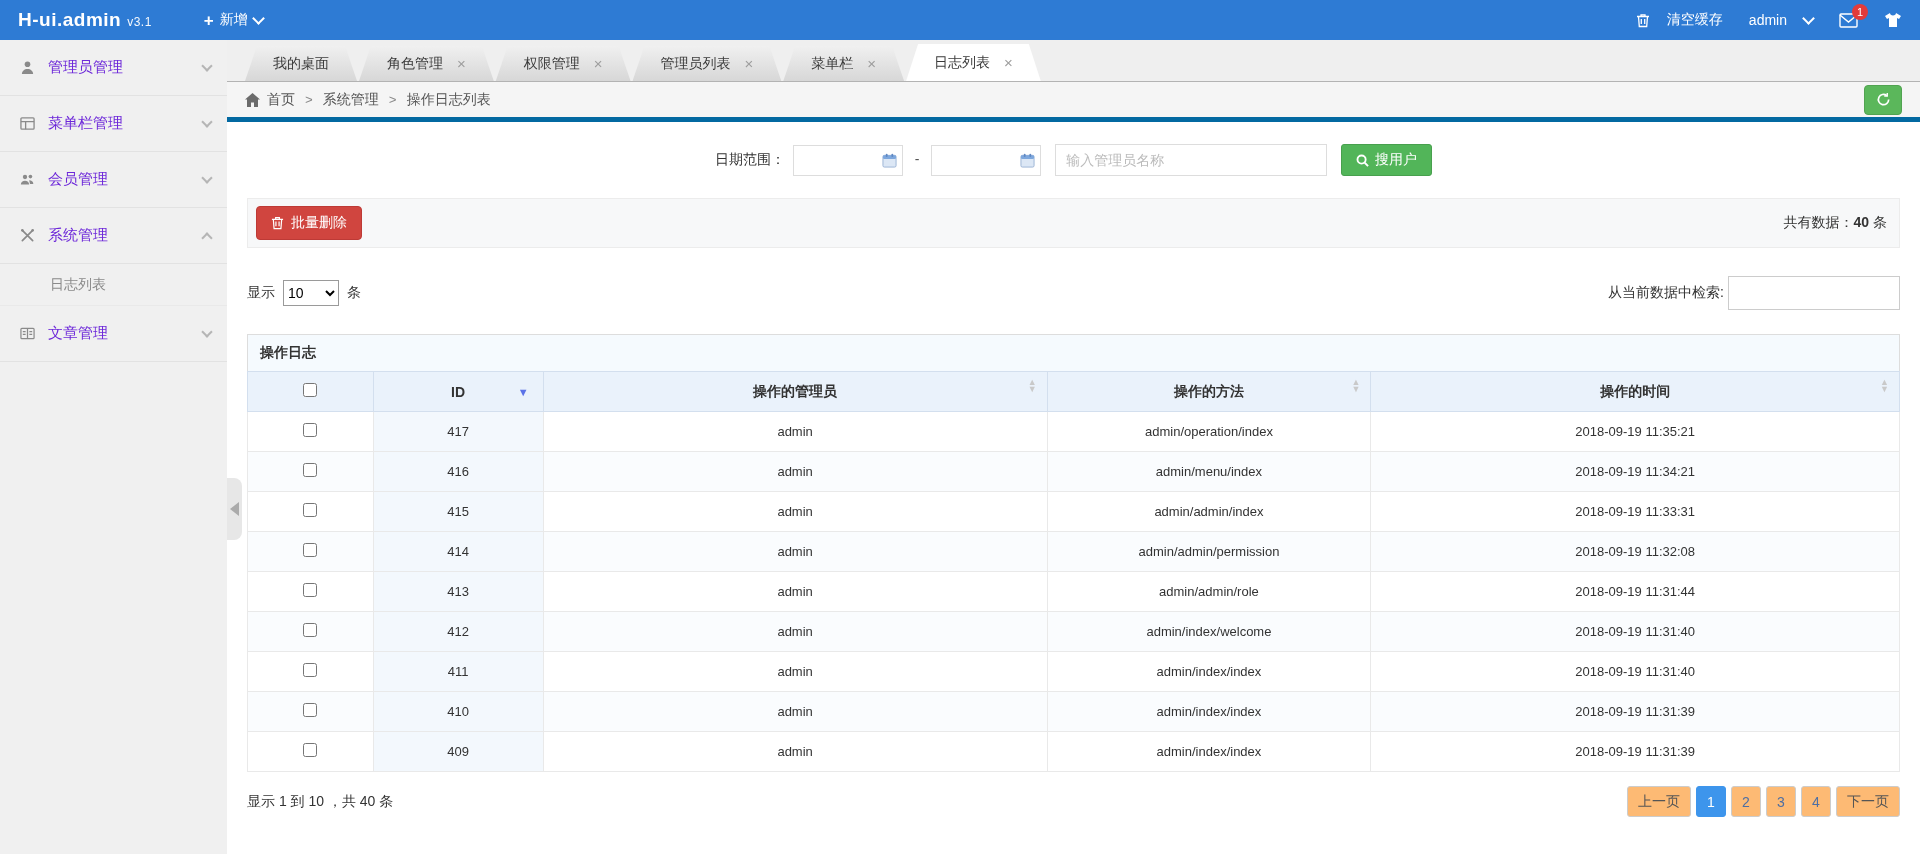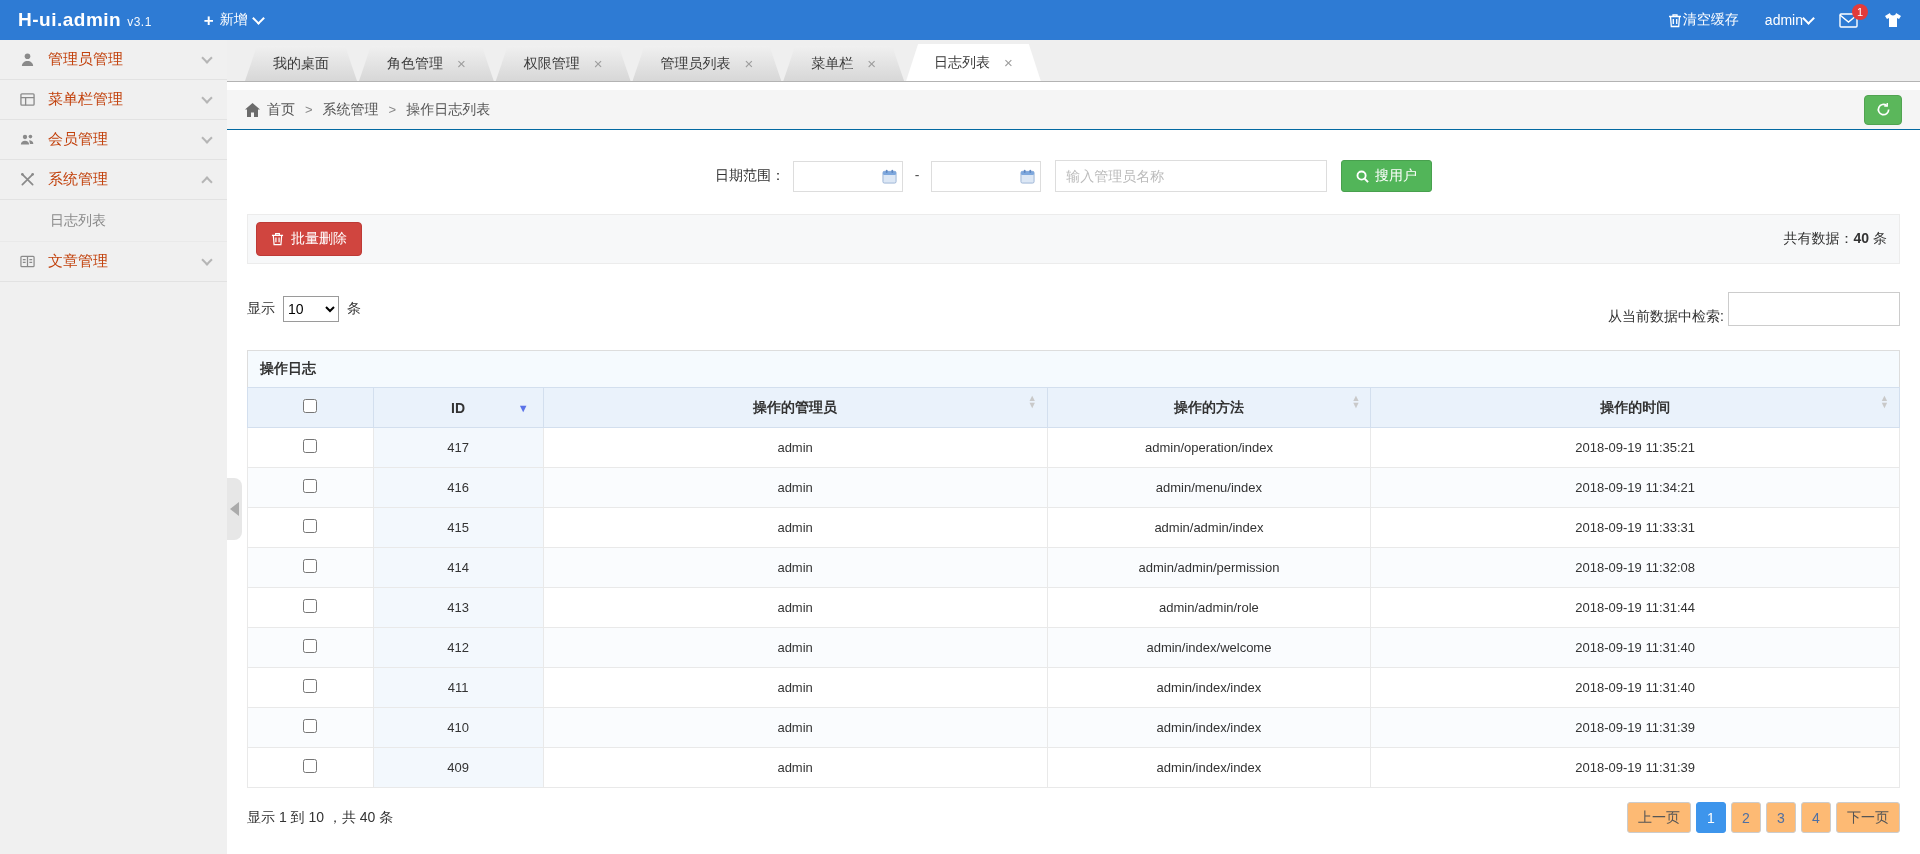--- a/index.html
+++ b/index.html
@@ -6,54 +6,54 @@
   html,body { width:1920px; height:854px; overflow:hidden;
     font-family:"Liberation Sans","DejaVu Sans",sans-serif; font-size:14px; color:#333; background:#fff; }
 
   
   .topbar { height:40px; background:#2e7bd4; color:#fff; display:flex; align-items:center; padding:0 18px; }
   .brand { font-size:19px; font-weight:bold; letter-spacing:.5px; }
   .brand .ver { font-size:12px; font-weight:normal; margin-left:6px; opacity:.95; }
   .addnew { margin-left:52px; display:flex; align-items:center; gap:6px; cursor:pointer; font-size:14px; }
   .addnew .plus { font-size:17px; font-weight:bold; line-height:1; }
   .topbar-right { margin-left:auto; display:flex; align-items:center; gap:26px; }
-  .topbar-right .titem { display:flex; align-items:center; gap:1px; cursor:pointer; }
+  .topbar-right .titem { display:flex; align-items:center; gap:17px; cursor:pointer; }
   .chev { width:9px; height:9px; border-right:2px solid #fff; border-bottom:2px solid #fff;
           transform:rotate(45deg); margin-top:-4px; display:inline-block; }
   .mail-wrap { position:relative; }
   .badge { position:absolute; top:-9px; right:-10px; background:#e23b3b; color:#fff; font-size:11px;
            min-width:16px; height:16px; border-radius:8px; display:flex; align-items:center; justify-content:center; padding:0 4px; }
 
   
   .main { display:flex; height:814px; position:relative; }
   aside { width:227px; background:#f0f0f0; flex:0 0 227px; }
-  .menu-item { height:40px; display:flex; align-items:center; padding:0 16px 0 20px; border-bottom:1px solid #e2e2e2; cursor:pointer; color:#c2410c; }
+  .menu-item { height:56px; display:flex; align-items:center; padding:0 16px 0 20px; border-bottom:1px solid #e2e2e2; cursor:pointer; color:#6d28d9; }
   .mi-icon { width:18px; height:16px; margin-right:10px; color:#8a8a8a; display:inline-flex; align-items:center; }
   .mi-icon svg { width:15px; height:15px; }
   .mi-label { flex:1; font-size:15px; }
   .mi-chevron { width:8px; height:8px; border-right:2px solid #b5b5b5; border-bottom:2px solid #b5b5b5; transform:rotate(45deg); margin-top:-3px; }
   .mi-chevron.up { transform:rotate(-135deg); margin-top:4px; }
   .submenu-item { height:42px; display:flex; align-items:center; padding-left:50px; color:#8a8a8a; font-size:14px; border-bottom:1px solid #e9e9e9; cursor:pointer; }
 
   .collapse-handle { position:absolute; left:227px; top:438px; width:15px; height:62px; background:#e7e7e7;
      border-radius:0 8px 8px 0; z-index:6; display:flex; align-items:center; justify-content:center; cursor:pointer; }
   .collapse-handle .tri { width:0; height:0; border-top:7px solid transparent; border-bottom:7px solid transparent; border-right:9px solid #ababab; }
 
-  .content-col { flex:1; display:flex; flex-direction:column; min-width:0;gap:8px; }
+  .content-col { flex:1; display:flex; flex-direction:column; min-width:0; }
 
   
   .tabstrip { height:42px; background:#efefef; border-bottom:1px solid #b3b3b3; display:flex; align-items:flex-end; padding-left:18px; }
   .tab { height:35px; display:flex; align-items:center; padding:0 28px; margin-right:2px; font-size:14px; color:#3a3a3a;
      background:linear-gradient(#f0f0f0,#d7d7d7); clip-path:polygon(12px 0,calc(100% - 12px) 0,100% 100%,0 100%);
      filter:drop-shadow(0 0 1px #ababab); cursor:pointer; white-space:nowrap; }
   .tab .close { margin-left:14px; color:#9d9d9d; font-size:15px; line-height:1; }
   .tab.active { background:#fff; height:37px; }
 
   
-  .crumbbar { height:40px; background:#f5f5f5; border-bottom:1px solid #0369a1; display:flex; align-items:center; padding:0 18px; color:#555; }
+  .crumbbar { height:40px; background:#f5f5f5; border-bottom:5px solid #0369a1; display:flex; align-items:center; padding:0 18px; color:#555;font-family:Liberation Mono, monospace; }
   .crumbbar .home-icon { margin-right:7px; color:#6b6b6b; display:inline-flex; }
   .crumb-sep { margin:0 10px; color:#888; font-size:13px; }
   .refresh-btn { margin-left:auto; width:38px; height:30px; background:#5bb75b; border:1px solid #51a351; border-radius:4px;
      display:flex; align-items:center; justify-content:center; cursor:pointer; }
 
   
   .content { flex:1; background:#fff; padding:14px 20px 0 20px; overflow:hidden; }
 
   .searchrow { text-align:center; margin-top:8px; white-space:nowrap; }
   .searchrow .lbl { color:#333; font-size:14px; margin-right:4px; }
@@ -67,21 +67,21 @@
      font-size:14px; margin-left:10px; vertical-align:middle; cursor:pointer; display:inline-flex; align-items:center; gap:6px; }
 
   .batchstrip { margin-top:22px; background:#f7f8f9; border:1px solid #ececec; padding:7px 8px; display:flex; align-items:center; }
   .del-btn { background:#d0453f; border:1px solid #bd3a36; color:#fff; border-radius:4px; height:34px; padding:0 14px;
      font-size:14px; display:inline-flex; align-items:center; gap:7px; cursor:pointer; }
   .total { margin-left:auto; color:#333; font-size:14px; padding-right:4px; }
   .total b { font-weight:bold; }
 
   .showrow { margin-top:16px; display:flex; align-items:center; color:#333; }
   .pagesize-select { margin:16px 8px; height:26px; font-size:14px; border:1px solid #9a9a9a; background:#fff; width:56px; }
-  .filterbox { margin-left:auto; display:flex; align-items:flex-end; }
+  .filterbox { margin-left:auto; display:flex; align-items:center; }
   .filter-input { width:172px; height:34px; border:1px solid #ccc; margin-left:4px; padding:0 8px; font-size:14px; }
 
   
   table.log { width:100%; border-collapse:collapse; margin-top:12px; border:1px solid #eab308; table-layout:fixed; }
   .tcaption { border:1px solid #ddd; border-bottom:none; background:#f5fafe; padding:9px 12px; font-weight:bold; font-size:14px; margin-top:12px; }
   table.log { margin-top:0; }
   th { background:#eaf2fb; border:1px solid #d3dfee; font-size:14px; font-weight:bold; height:40px; text-align:center; position:relative; }
   td { border:1px solid #e9e9e9; height:40px; text-align:center; font-size:13px; color:#333; background:#fff; }
   tr.alt td { background:#fafcfe; }
   td.c-id, tr.alt td.c-id { background:#f3f8fd; }

